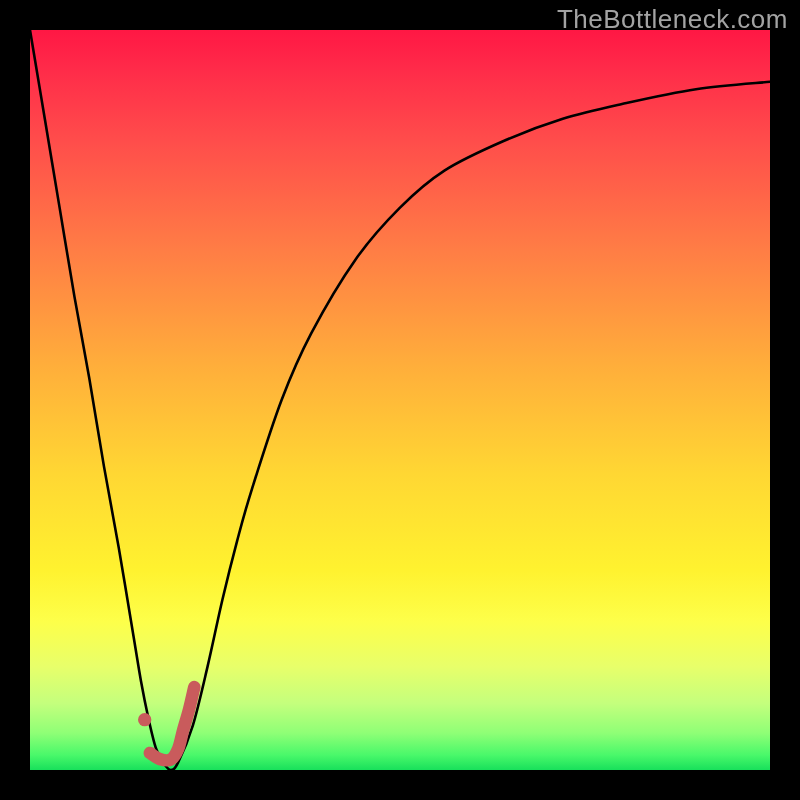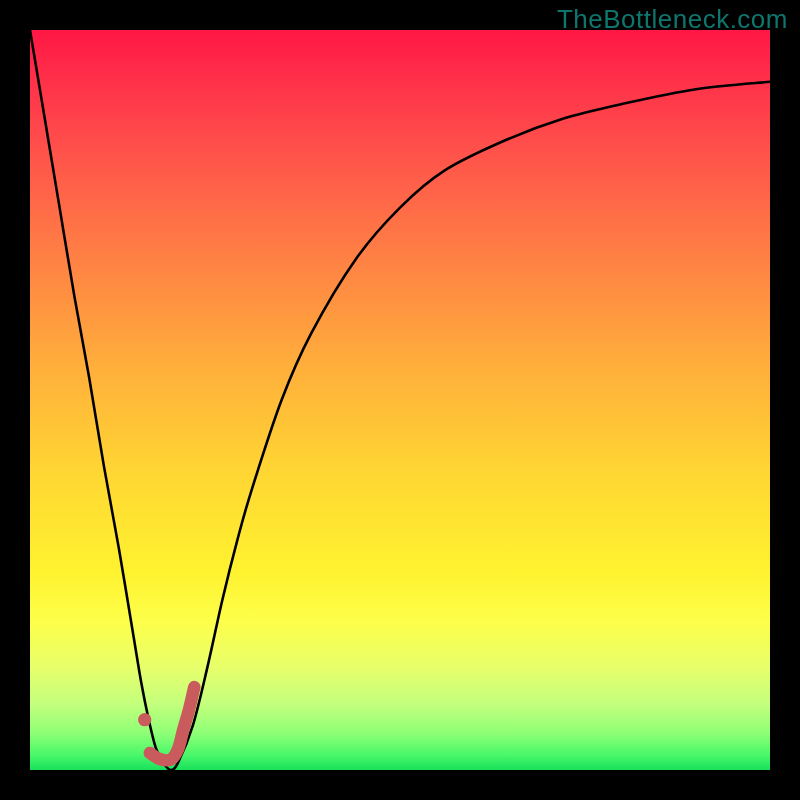--- a/index.html
+++ b/index.html
@@ -9,21 +9,21 @@
     width: 800px;
     height: 800px;
     background: #000;
   }
   .watermark {
     position: absolute;
     top: 4px;
     right: 12px;
     font-family: Arial, Helvetica, sans-serif;
     font-size: 26px;
-    color: #0f766e;
+    color: #a3a3a3;
     letter-spacing: 0.5px;
     z-index: 10;
   }
   .plot {
     position: absolute;
     left: 30px;
     top: 30px;
     width: 740px;
     height: 740px;
   }

